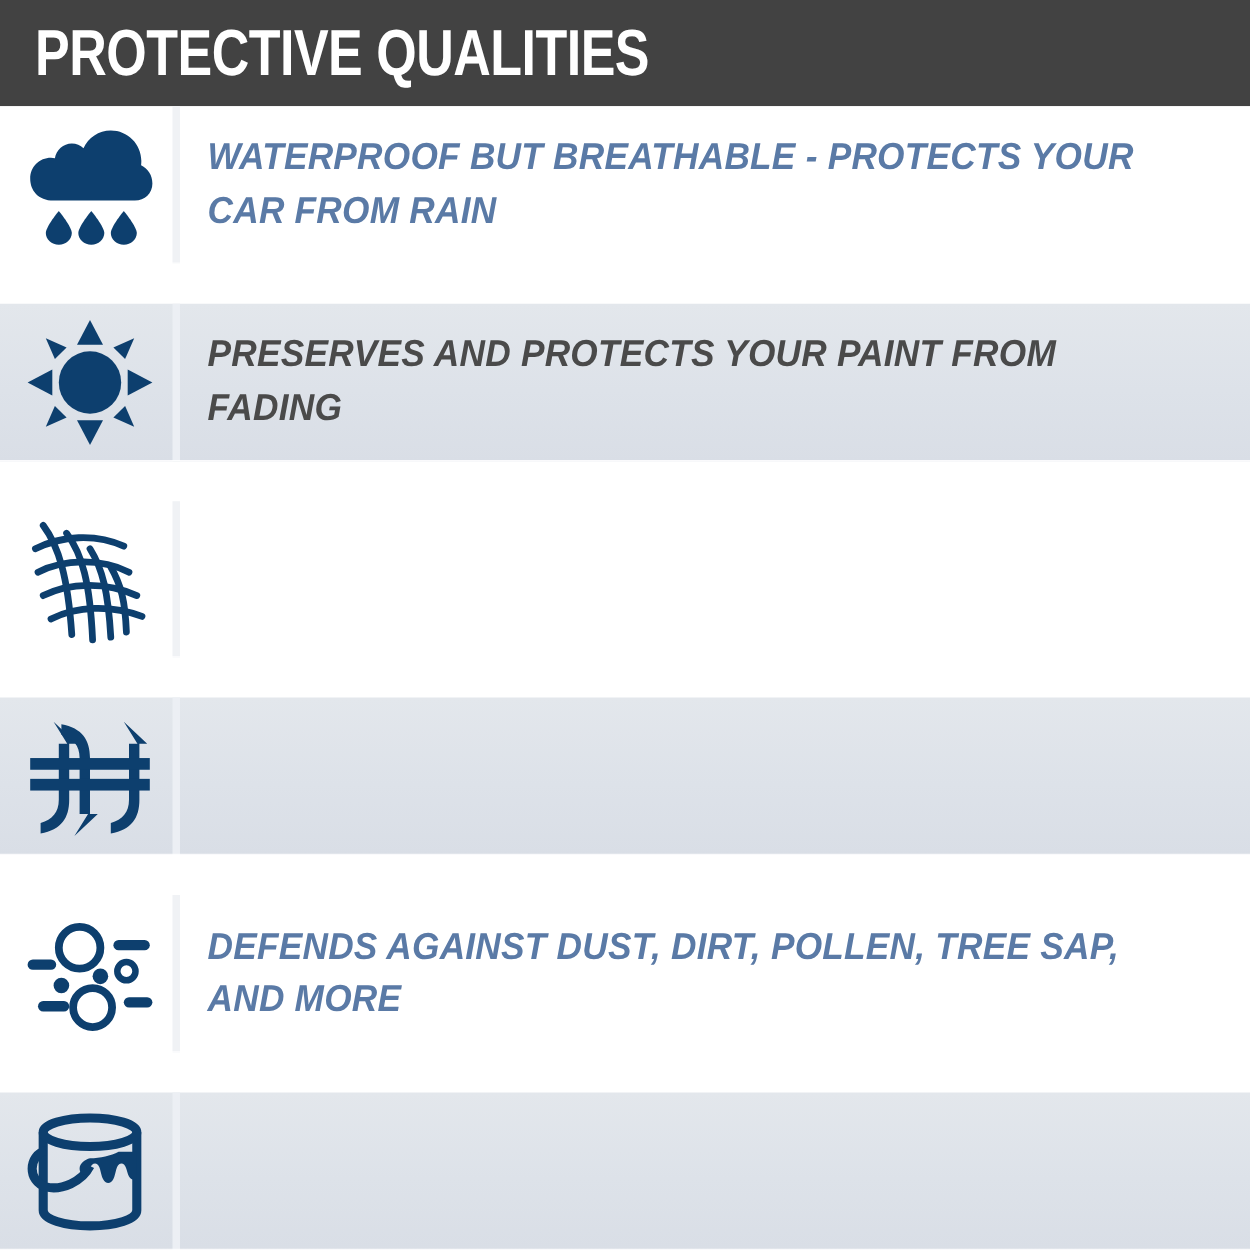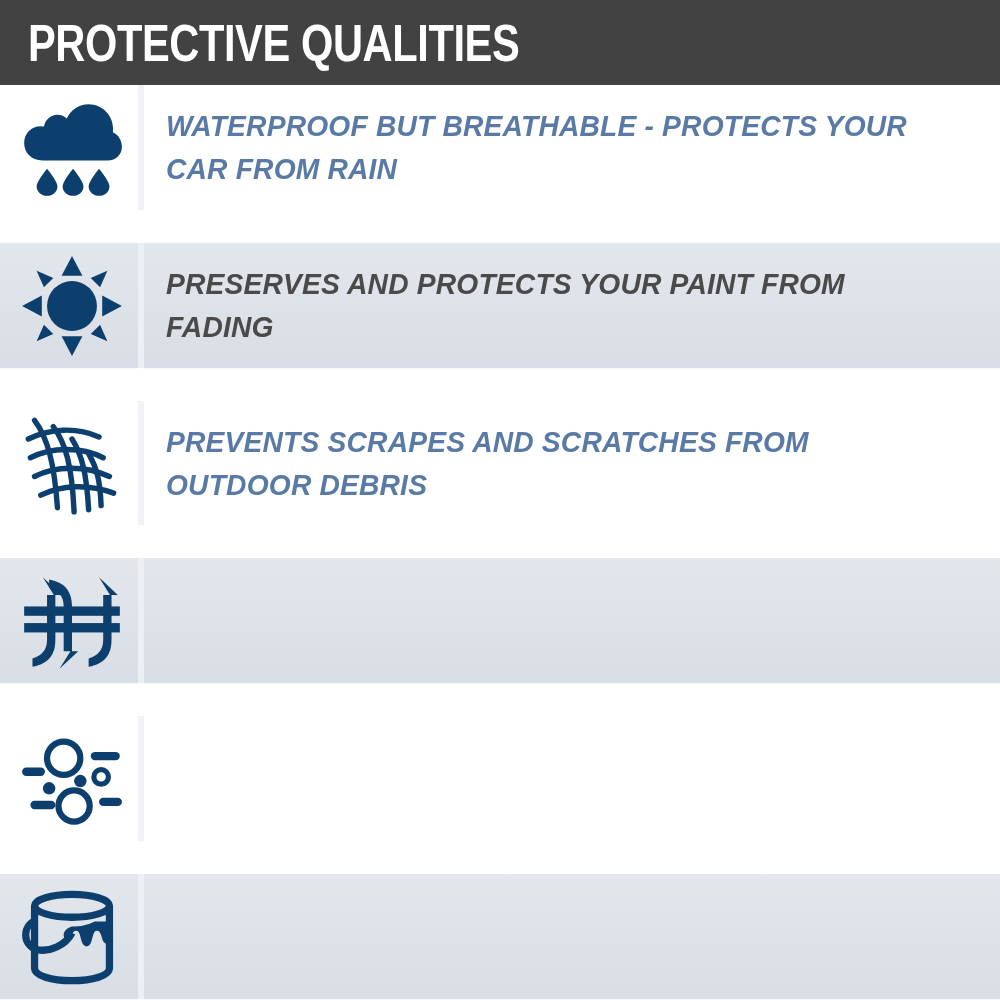--- a/index.html
+++ b/index.html
@@ -189,23 +189,20 @@
             <path d="M50 26 C60 42 64 60 66 94"></path>
             <path d="M66 40 C74 54 77 66 78 90"></path>
 
             <path d="M8 26 C28 16 54 14 76 24"></path>
             <path d="M10 44 C30 34 58 33 80 44"></path>
             <path d="M14 62 C34 52 62 51 86 62"></path>
             <path d="M20 80 C40 70 66 69 90 78"></path>
           </g>
         </svg>
       </div>
-      <div class="text-cell">
-        <div class="feature-text blue">PREVENTS SCRAPES AND SCRATCHES FROM OUTDOOR DEBRIS</div>
-      </div>
     </div>
 
     <div class="row even">
       <div class="icon-cell">
         <svg class="icon-svg" viewBox="0 0 100 100">
           <g fill="#0d3f6e">
 
             <path d="M22 10 L33 26 L27 26 L27 70 C27 78 22 82 13 84 L13 92 C28 90 35 83 35 70 L35 26 L41 26 Z
                      M17 26 L11 26 L11 84 L17 84 Z" opacity="0"></path>
             <path d="M22 8 L32.5 25 L26 25 L26 68 C26 78 21 83 12 86 L12 94 C28 91 34 82 34 68 L34 25 L40 25 Z"></path>
@@ -230,20 +227,23 @@
             <circle cx="78" cy="48" r="7" fill="none" stroke="#0d3f6e" stroke-width="5"></circle>
             <circle cx="58" cy="52" r="6"></circle>
             <circle cx="28" cy="59" r="6"></circle>
             <rect x="2" y="39" width="22" height="8" rx="4"></rect>
             <rect x="68" y="24" width="28" height="8" rx="4"></rect>
             <rect x="10" y="71" width="24" height="8" rx="4"></rect>
             <rect x="76" y="68" width="22" height="8" rx="4"></rect>
           </g>
         </svg>
       </div>
+      <div class="text-cell">
+        <div class="feature-text blue">DEFENDS AGAINST DUST, DIRT, POLLEN, TREE SAP, AND MORE</div>
+      </div>
     </div>
 
     <div class="row even">
       <div class="icon-cell">
         <svg class="icon-svg" viewBox="0 0 100 100">
           <g fill="none" stroke="#0d3f6e" stroke-width="7">
 
             <path d="M14 20 L14 80 C14 87 30 92 50 92 C70 92 86 87 86 80 L86 20"></path>
             <ellipse cx="50" cy="20" rx="36" ry="11"></ellipse>
 

